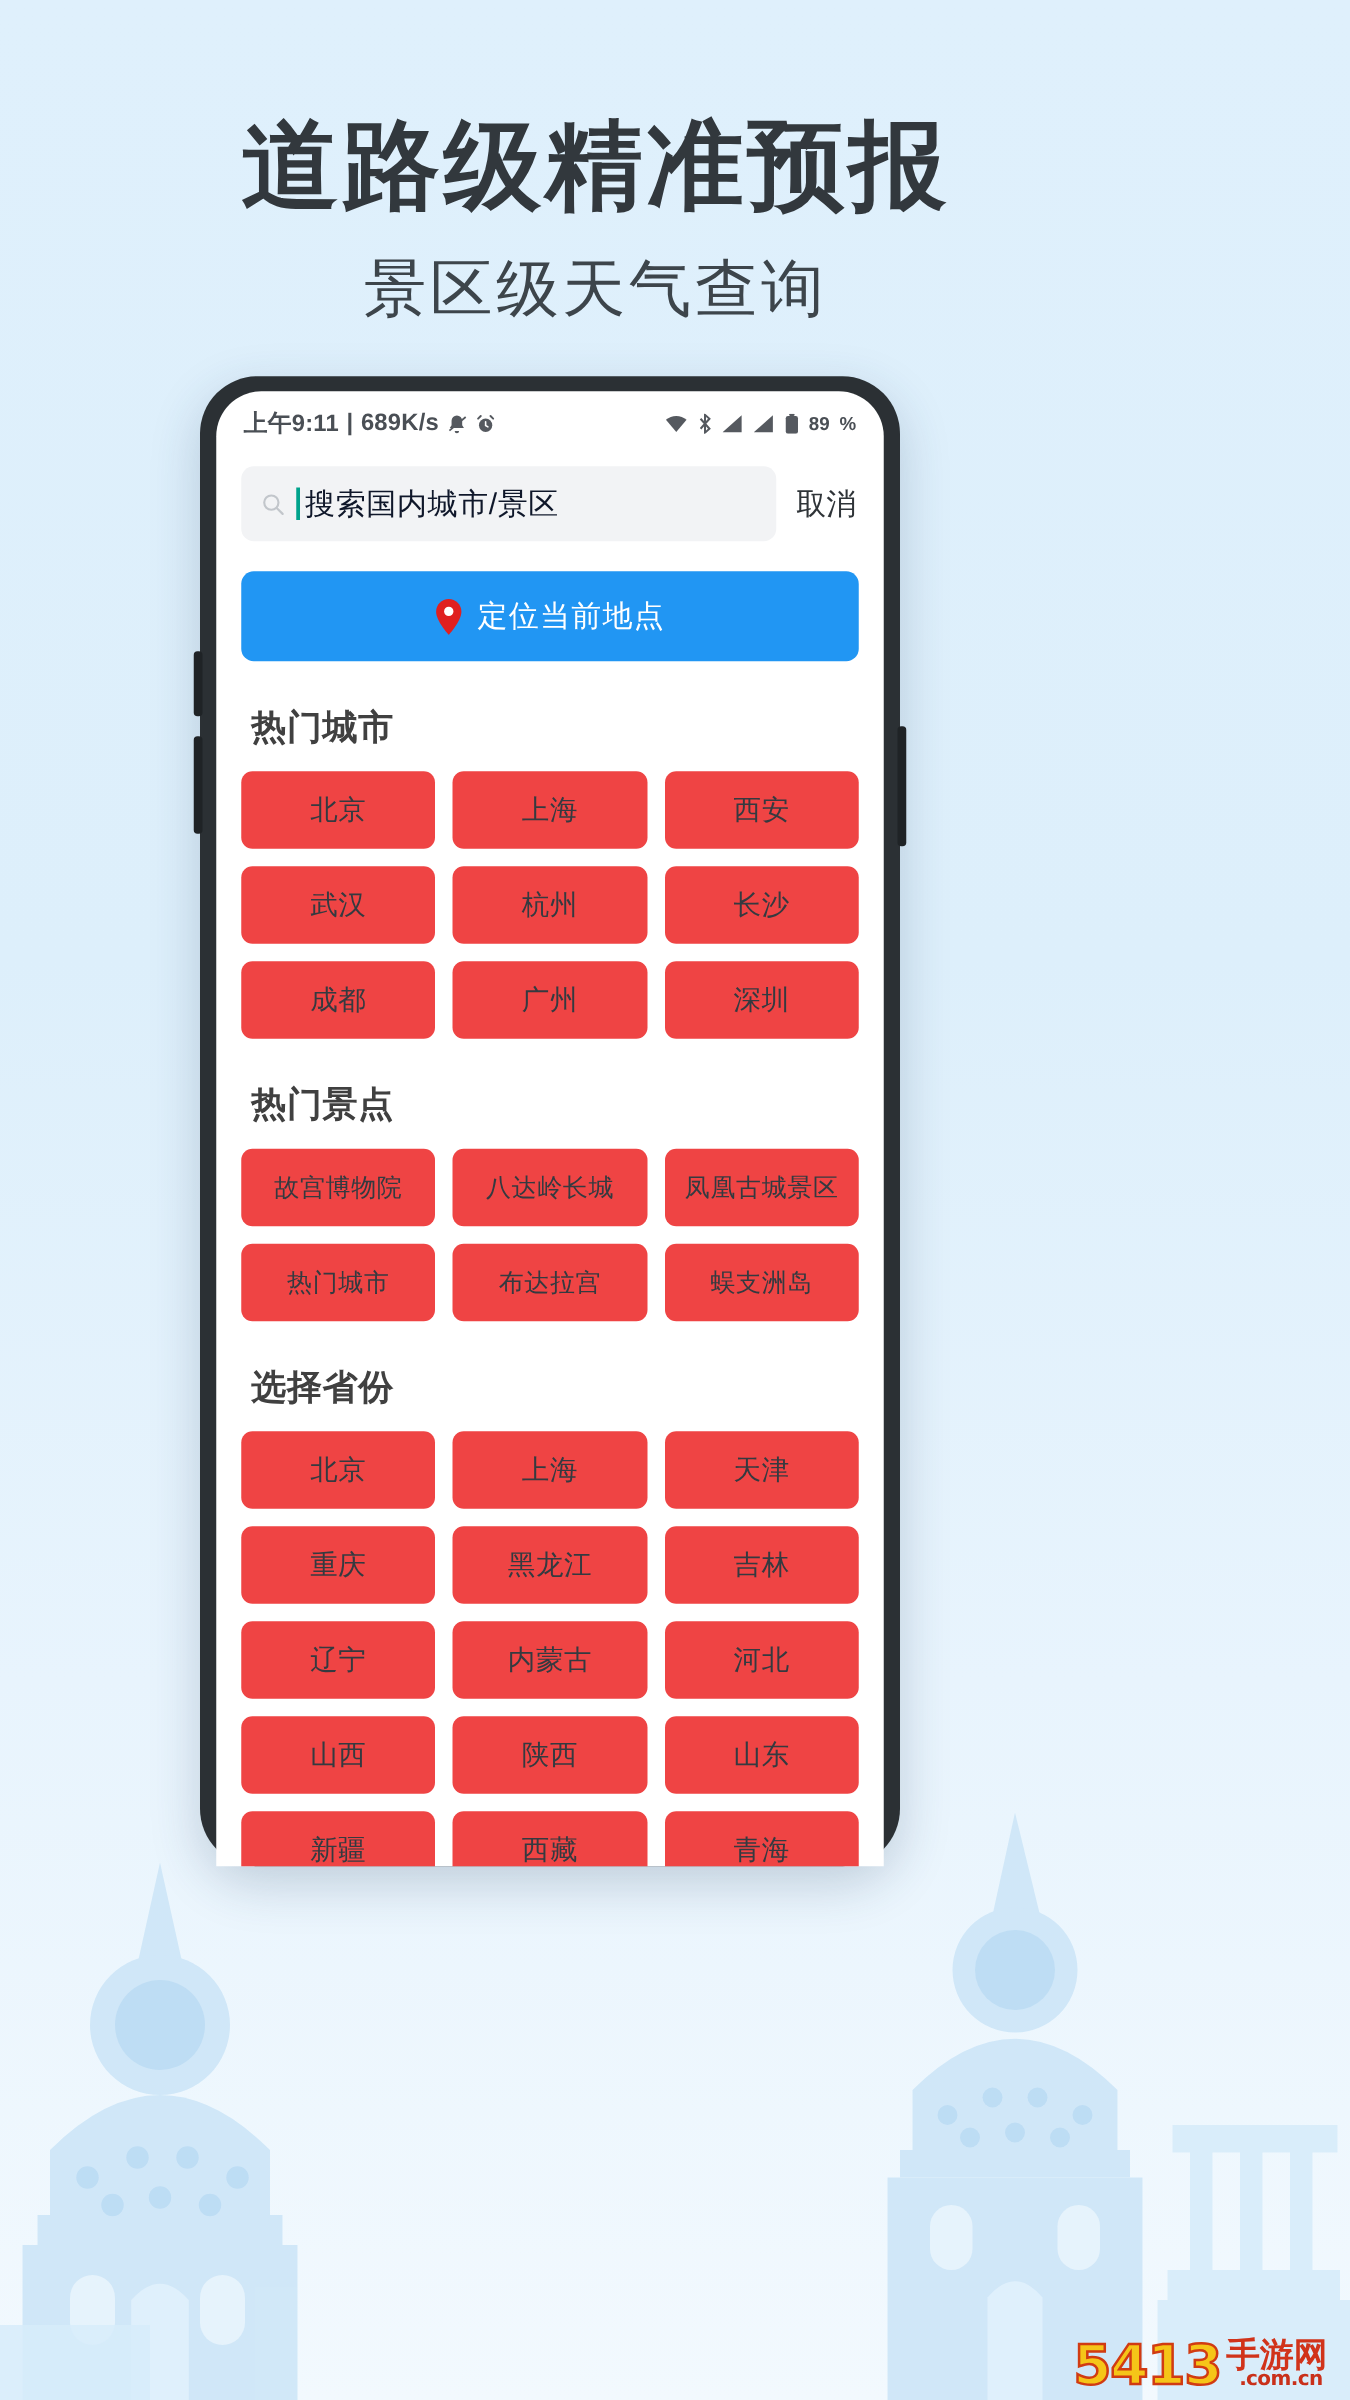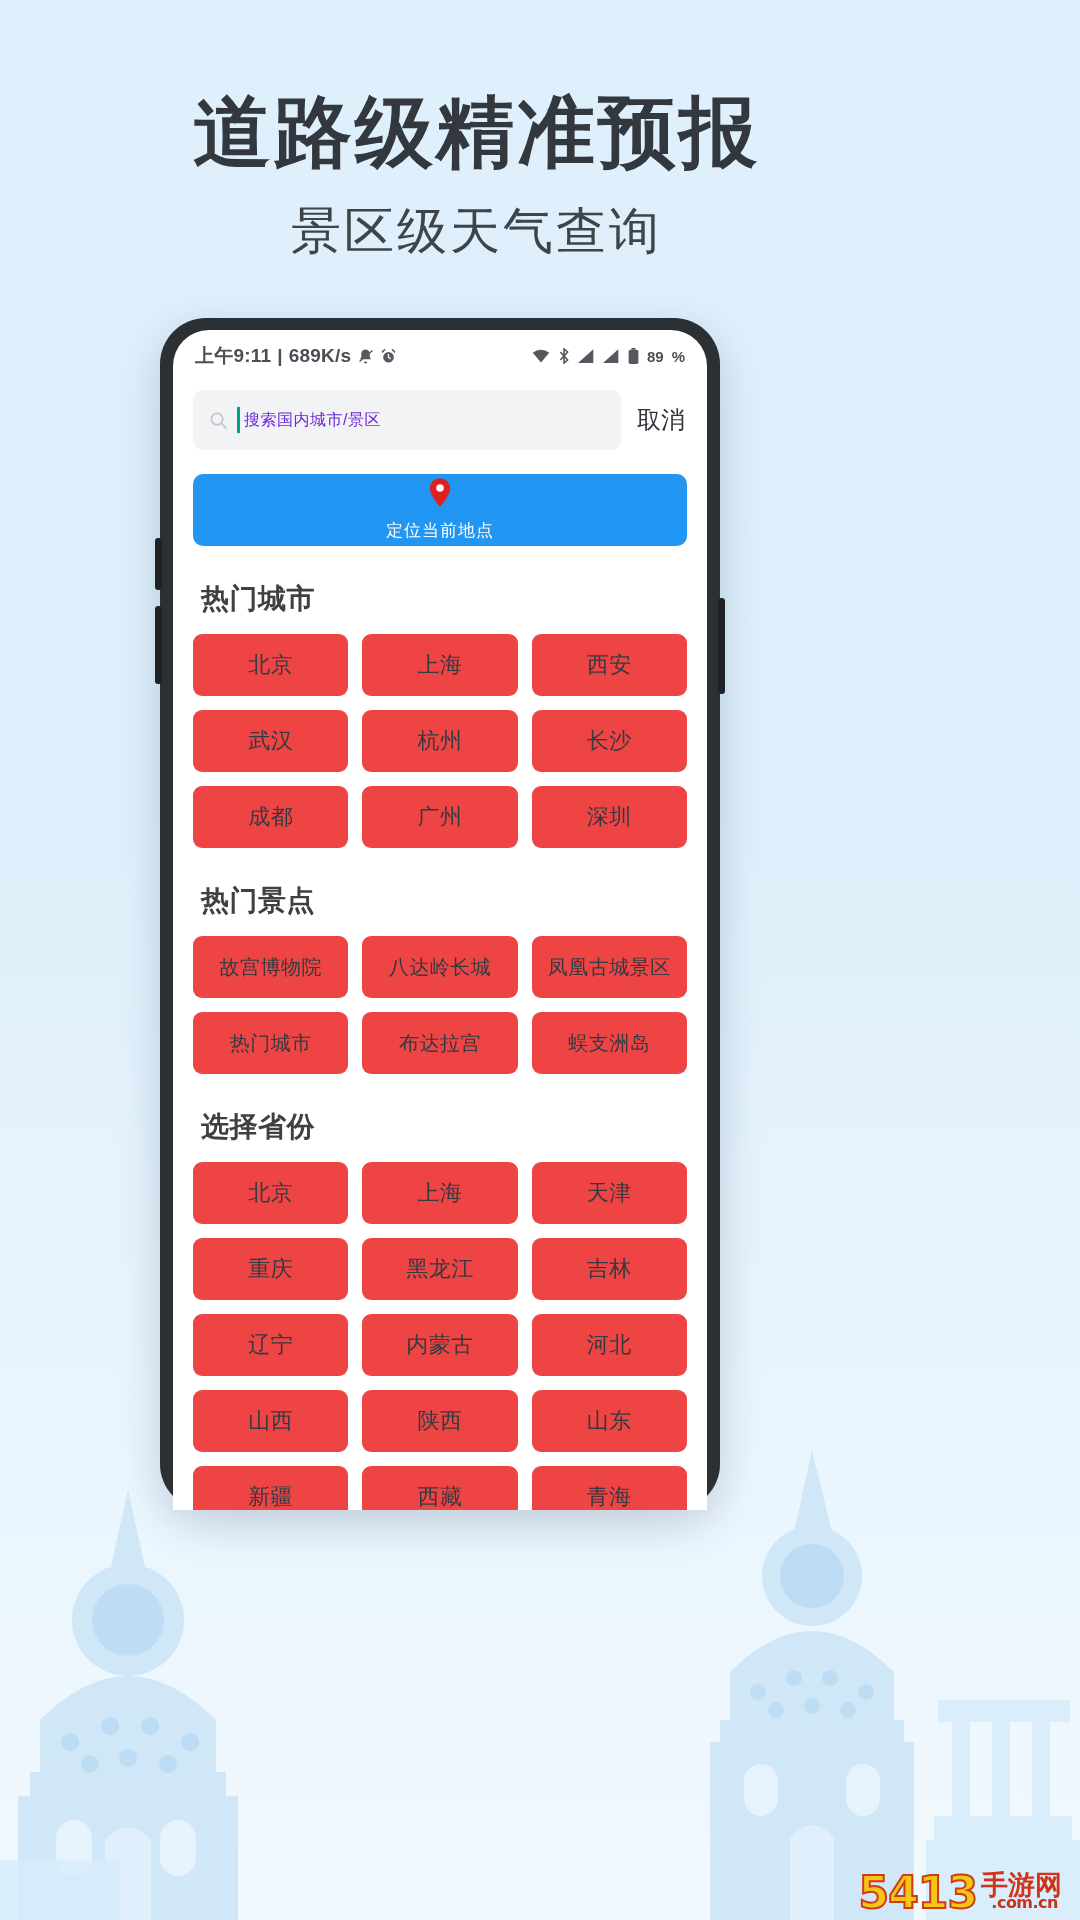--- a/index.html
+++ b/index.html
@@ -21,21 +21,21 @@
     color:#32383d; line-height:1.05;
   }
   .subtitle {
     margin-top:24px;
     font-size:50px; font-weight:normal; letter-spacing:3px;
     color:#3d454b;
   }
 
   
   .phone {
-    position:absolute; left:160px; top:318px;
+    position:absolute; left:160px; top:301px;
     width:560px; height:1192px;
     background:#2b3034;
     border-radius:46px;
     box-shadow:0 14px 40px rgba(40,70,100,.22);
     z-index:4;
   }
   .phone-inner {
     position:absolute; left:13px; top:12px;
     width:534px; height:1180px;
     background:#ffffff;
@@ -57,29 +57,29 @@
   .batt-num { font-size:15px; font-weight:600; color:#4a4f55; }
 
   
   .searchrow { display:flex; align-items:center; padding:8px 20px 14px 20px; gap:14px; }
   .searchbox {
     flex:1; height:60px; background:#f2f3f5; border-radius:10px;
     display:flex; align-items:center; padding:0 16px; gap:6px;
   }
   .search-icon { width:19px; height:19px; flex:0 0 auto; }
   .caret { width:3px; height:26px; background:#00a38c; margin-left:3px; }
-  .ph { font-size:16px; color:#6d28d9; letter-spacing:.5px; margin-left:-2px; }
+  .ph { font-size:24px; color:#0f172a; letter-spacing:.5px; margin-left:-2px; }
   .cancel { font-size:24px; color:#2f3438; white-space:nowrap; padding:4px 2px; }
 
   
   .locate-wrap { padding:10px 20px 0 20px; }
   .locate {
     height:72px; background:#2196f3; border-radius:10px;
     display:flex; align-items:center; justify-content:center; gap:12px;
-    color:#fff; font-size:17px; letter-spacing:1px;flex-direction:column;
+    color:#fff; font-size:24px; letter-spacing:1px;
   }
   .pin { width:22px; height:29px; }
 
   
   .section-title {
     font-size:28px; font-weight:bold; color:#404040;
     padding:34px 20px 6px 28px; letter-spacing:.5px;
   }
   .grid {
     display:grid; grid-template-columns:repeat(3,1fr);

